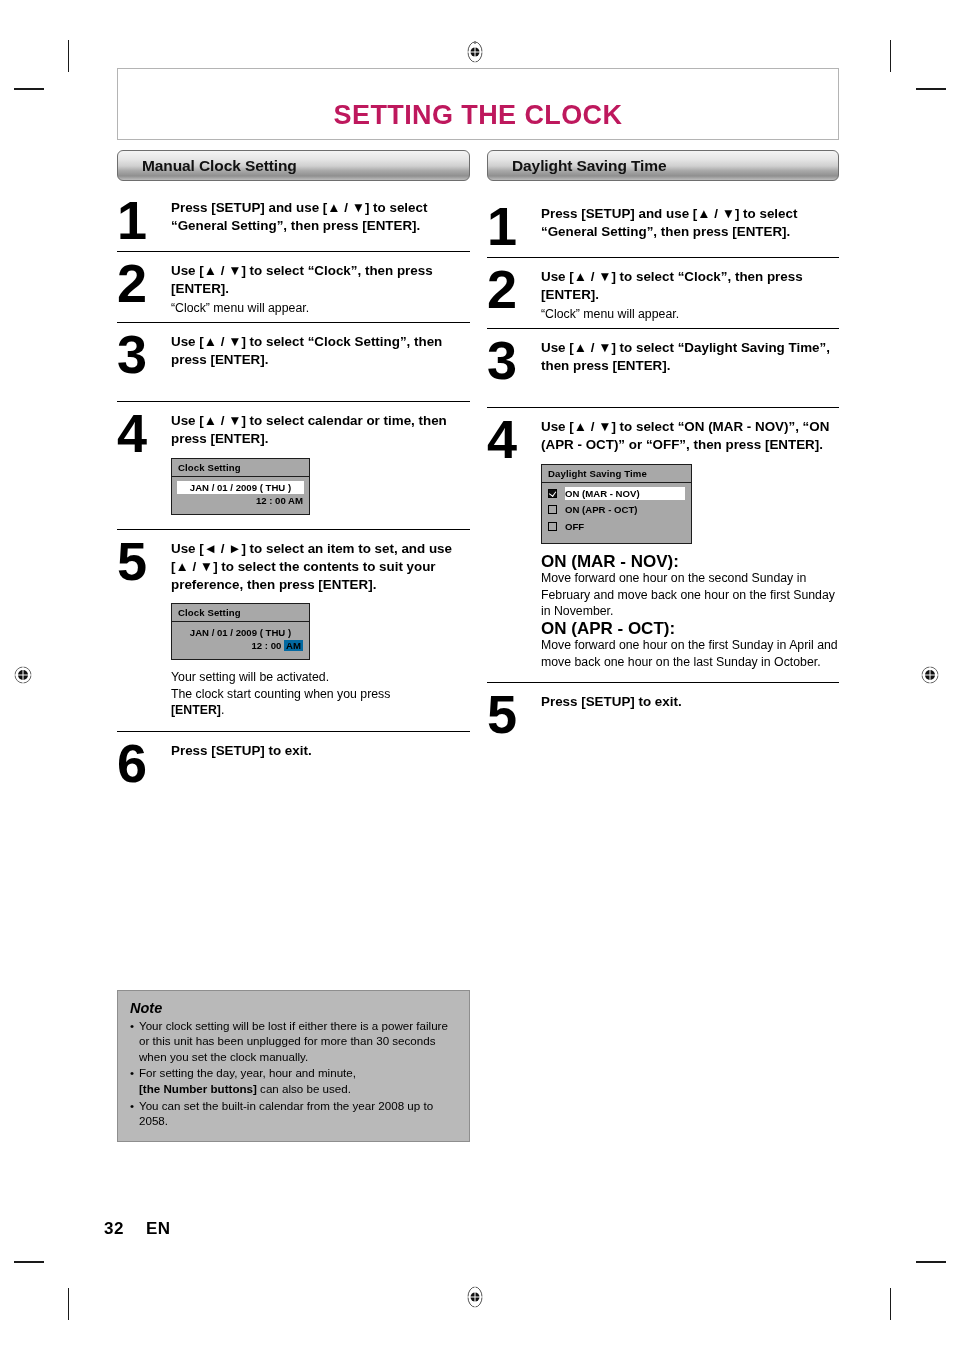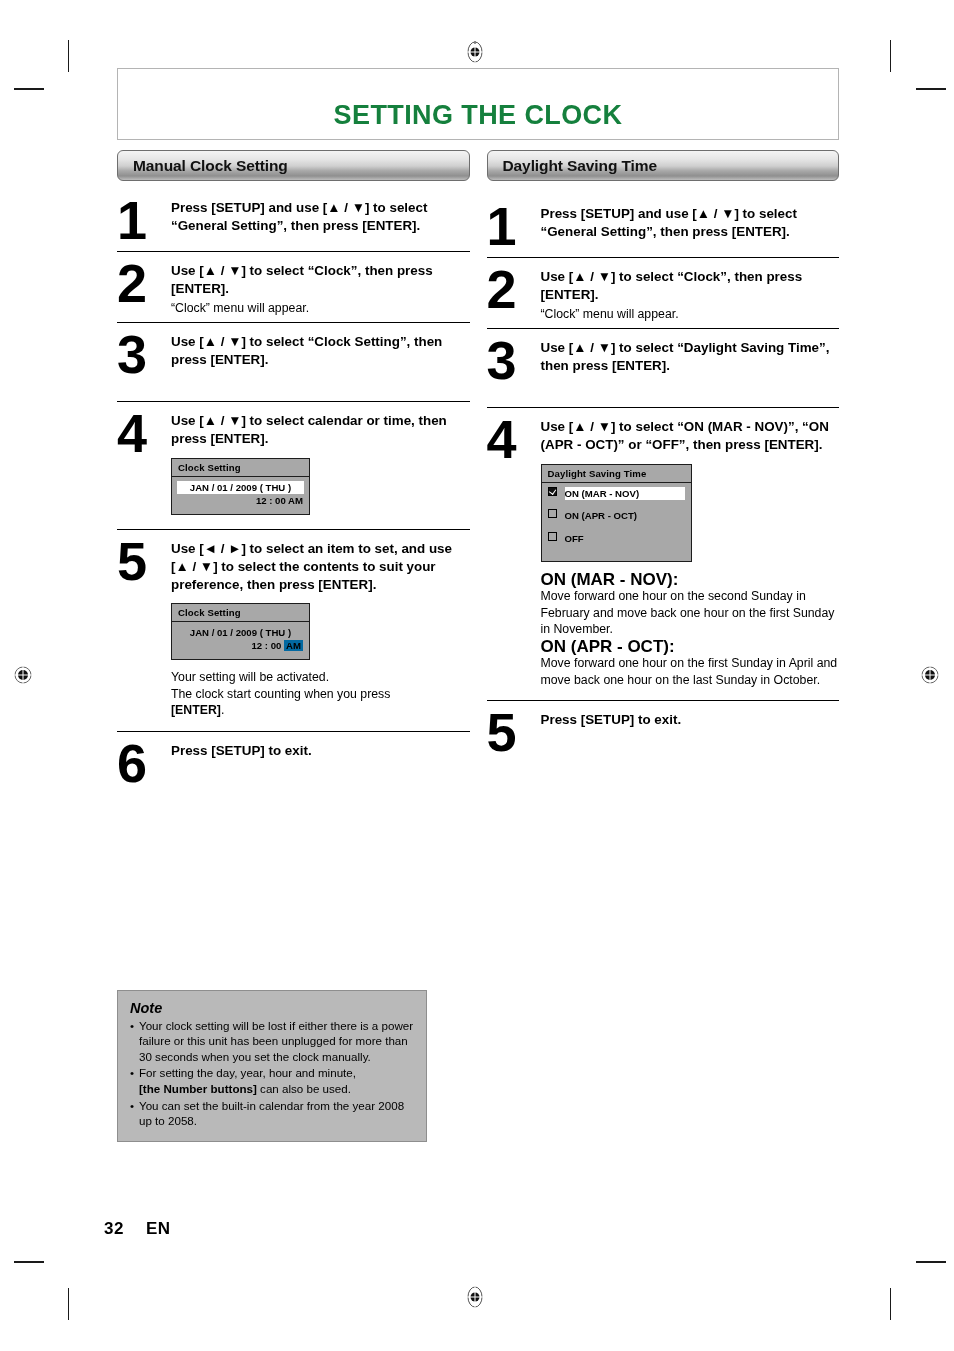--- a/index.html
+++ b/index.html
@@ -43,21 +43,21 @@
     box-sizing: border-box;
     display: flex;
     align-items: flex-end;
     justify-content: center;
     padding-bottom: 8px;
   }
   .title-text {
     font-size: 27px;
     font-weight: bold;
     letter-spacing: 0.4px;
-    color: #15803d;
+    color: #be185d;
   }
 
   
   .columns {
     display: flex;
     gap: 17px;
     margin-top: 10px;
   }
   .col { width: 353px; }
 
@@ -65,21 +65,21 @@
   .section-bar {
     height: 31px;
     border-radius: 6px;
     border: 1px solid #6e6e6e;
     box-sizing: border-box;
     background: linear-gradient(to bottom,
         #f4f4f4 0%, #e6e6e6 28%, #cfcfcf 52%,
         #a9a9a9 68%, #8f8f8f 86%, #bdbdbd 100%);
     display: flex;
     align-items: center;
-    padding-left: 15px;
+    padding-left: 24px;
   }
   .section-bar-label {
     font-size: 15.5px;
     font-weight: bold;
     color: #111;
     letter-spacing: -0.1px;
   }
 
   
   .intro {
@@ -149,22 +149,23 @@
   }
   .osd-line-hl {
     background: #ffffff;
     display: block;
     padding: 0 3px;
     margin: 0 -1px;
     text-align: center;
   }
   .osd-opt {
     display: flex;
+    align-items: center;
     line-height: 13.5px;
-    margin-bottom: 9px;
+    margin-bottom: 3px;
   }
   .chk {
     width: 9px;
     height: 9px;
     border: 1.3px solid #000;
     background: #a8a8a8;
     box-sizing: border-box;
     margin-right: 8px;
     flex: 0 0 9px;
     position: relative;
@@ -193,21 +194,21 @@
     font-size: 12.3px;
     line-height: 16.4px;
   }
 
   
   .note-box {
     margin-top: 22px;
     background: #b9b9b9;
     border: 1.5px solid #8e8e8e;
     padding: 9px 12px 12px 12px;
-    width: 310px;
+    width: 353px;
     box-sizing: border-box;
   }
   .note-title {
     font-size: 14.5px;
     font-weight: bold;
     font-style: italic;
     margin-bottom: 2px;
   }
   .note-item {
     font-size: 11.6px;

